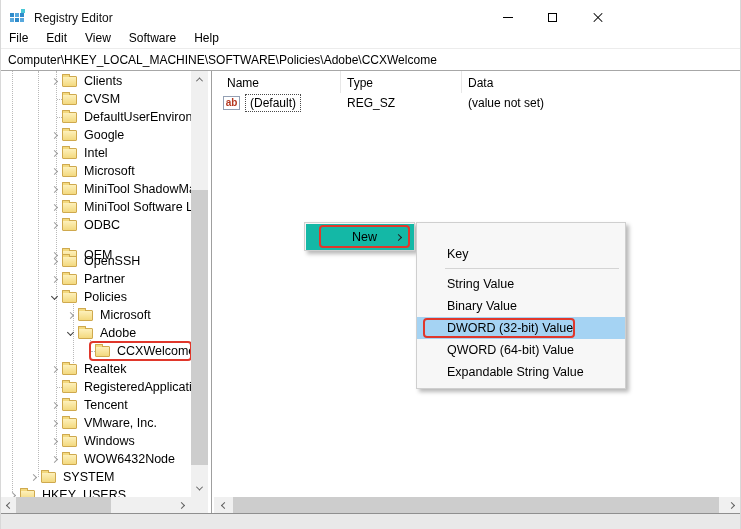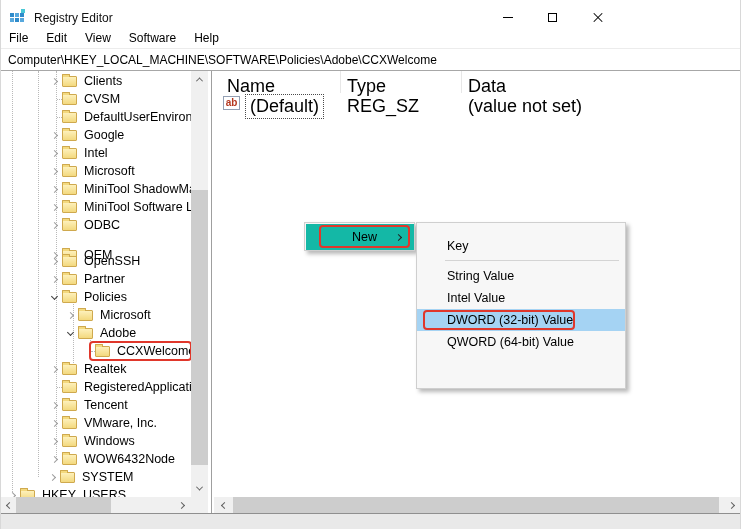--- a/index.html
+++ b/index.html
@@ -52,36 +52,36 @@
   .a-down { transform:rotate(135deg) translate(-1px,1px); }
   .a-left { transform:rotate(-135deg); }
   .a-right { transform:rotate(45deg); }
   .hscroll { position:absolute; top:497px; height:16px; background:#f0f0f0; }
   .hscroll .sb-arrow { height:16px; top:0; }
   .hscroll .thumb { position:absolute; top:0; height:16px; background:#cdcdcd; }
   .tree-hscroll { left:0; width:189px; }
   .right-hscroll { left:213px; width:528px; }
   .sb-corner { position:absolute; left:189px; top:497px; width:18px; height:16px; background:#f0f0f0; }
   
-  .rightpane { position:absolute; left:213px; top:71px; width:528px; height:426px; background:#fff; font-size:18px; }
+  .rightpane { position:absolute; left:213px; top:71px; width:528px; height:426px; background:#fff; font-size:12px; }
   .col-head { position:absolute; top:5px; color:#000; }
   .colsep { position:absolute; top:0; width:1px; height:22px; background:#e7e7e7; }
   .vrow { position:absolute; top:23px; left:0; width:528px; height:19px; }
   .abicon { position:absolute; left:9px; top:2px; width:17px; height:14px; border:1px solid #94a0b4; background:#fff; display:flex; align-items:center; justify-content:center; }
   .abicon::after { content:"ab"; font-size:10px; font-weight:bold; color:#b5371f; letter-spacing:0; line-height:1; }
   .defname { position:absolute; left:31px; top:0px; padding:1px 4px; border:1px dotted #4a4a4a; }
   .vcell { position:absolute; top:2px; }
   
   .bottomband { position:absolute; left:0; top:513px; width:741px; height:16px; background:#e9e9e9; border-top:1px solid #8f8f8f; }
   
   .menu-new { position:absolute; left:303px; top:222px; width:111px; height:29px; background:#f6f6f6; border:1px solid #cfcfcf; box-shadow:3px 3px 4px rgba(0,0,0,0.28); }
   .menu-new .item { position:absolute; left:1px; top:1px; width:108px; height:26px; background:#14b8a6; }
   .annot-new { position:absolute; left:13px; top:1px; width:91px; height:23px; border:2px solid #e0372b; border-radius:4px; display:flex; align-items:center; justify-content:center; font-size:12.5px; }
   .annot-new .sub-arrow { position:absolute; right:7px; top:8px; width:5px; height:5px; border-top:1.4px solid #222; border-right:1.4px solid #222; transform:rotate(45deg); }
-  .submenu { position:absolute; left:415px; top:222px; width:210px; height:167px; background:#f7f7f7; border:1px solid #cfcfcf; box-shadow:3px 3px 4px rgba(0,0,0,0.28); padding-top:12px; font-size:12.5px; }
+  .submenu { position:absolute; left:415px; top:222px; width:210px; height:167px; background:#f7f7f7; border:1px solid #cfcfcf; box-shadow:3px 3px 4px rgba(0,0,0,0.28); padding-top:20px; font-size:12.5px; }
   .submenu .sitem { position:relative; height:22px; line-height:22px; padding-left:30px; }
   .submenu .sep { height:1px; background:#d4d4d4; margin:3px 6px 4px 28px; }
   .sitem.hl { background:#a5d3f3; }
   .annot-dword { position:absolute; left:6px; top:1px; width:152px; height:20px; border:2px solid #e0372b; border-radius:4px; pointer-events:none; }
 </style>
 </head>
 <body>
 
 <div class="titlebar">
   <span class="appicon">
@@ -270,21 +270,21 @@
       <span class="folder"></span>
       <span class="tlabel">Windows</span>
     </div>
   <div class="trow" style="left:46px;top:379px">
       <span class="twist">
         <span class="cr"></span>
       </span>
       <span class="folder"></span>
       <span class="tlabel">WOW6432Node</span>
     </div>
-  <div class="trow" style="left:44px;top:397px">
+  <div class="trow" style="left:25px;top:397px">
       <span class="twist">
         <span class="cr"></span>
       </span>
       <span class="folder"></span>
       <span class="tlabel">SYSTEM</span>
     </div>
   <div class="trow" style="left:4px;top:415px">
       <span class="twist">
         <span class="cr"></span>
       </span>
@@ -350,19 +350,20 @@
       <span>New</span>
       <span class="sub-arrow"></span>
     </div>
   </div>
 </div>
 
 <div class="submenu">
   <div class="sitem"><span>Key</span></div>
   <div class="sep"></div>
   <div class="sitem"><span>String Value</span></div>
-  <div class="sitem"><span>Intel Value</span></div>
+  <div class="sitem"><span>Binary Value</span></div>
   <div class="sitem hl">
     <span>DWORD (32-bit) Value</span>
     <div class="annot-dword"></div>
   </div>
   <div class="sitem"><span>QWORD (64-bit) Value</span></div>
+  <div class="sitem"><span>Expandable String Value</span></div>
 </div>
 
 </body></html>

